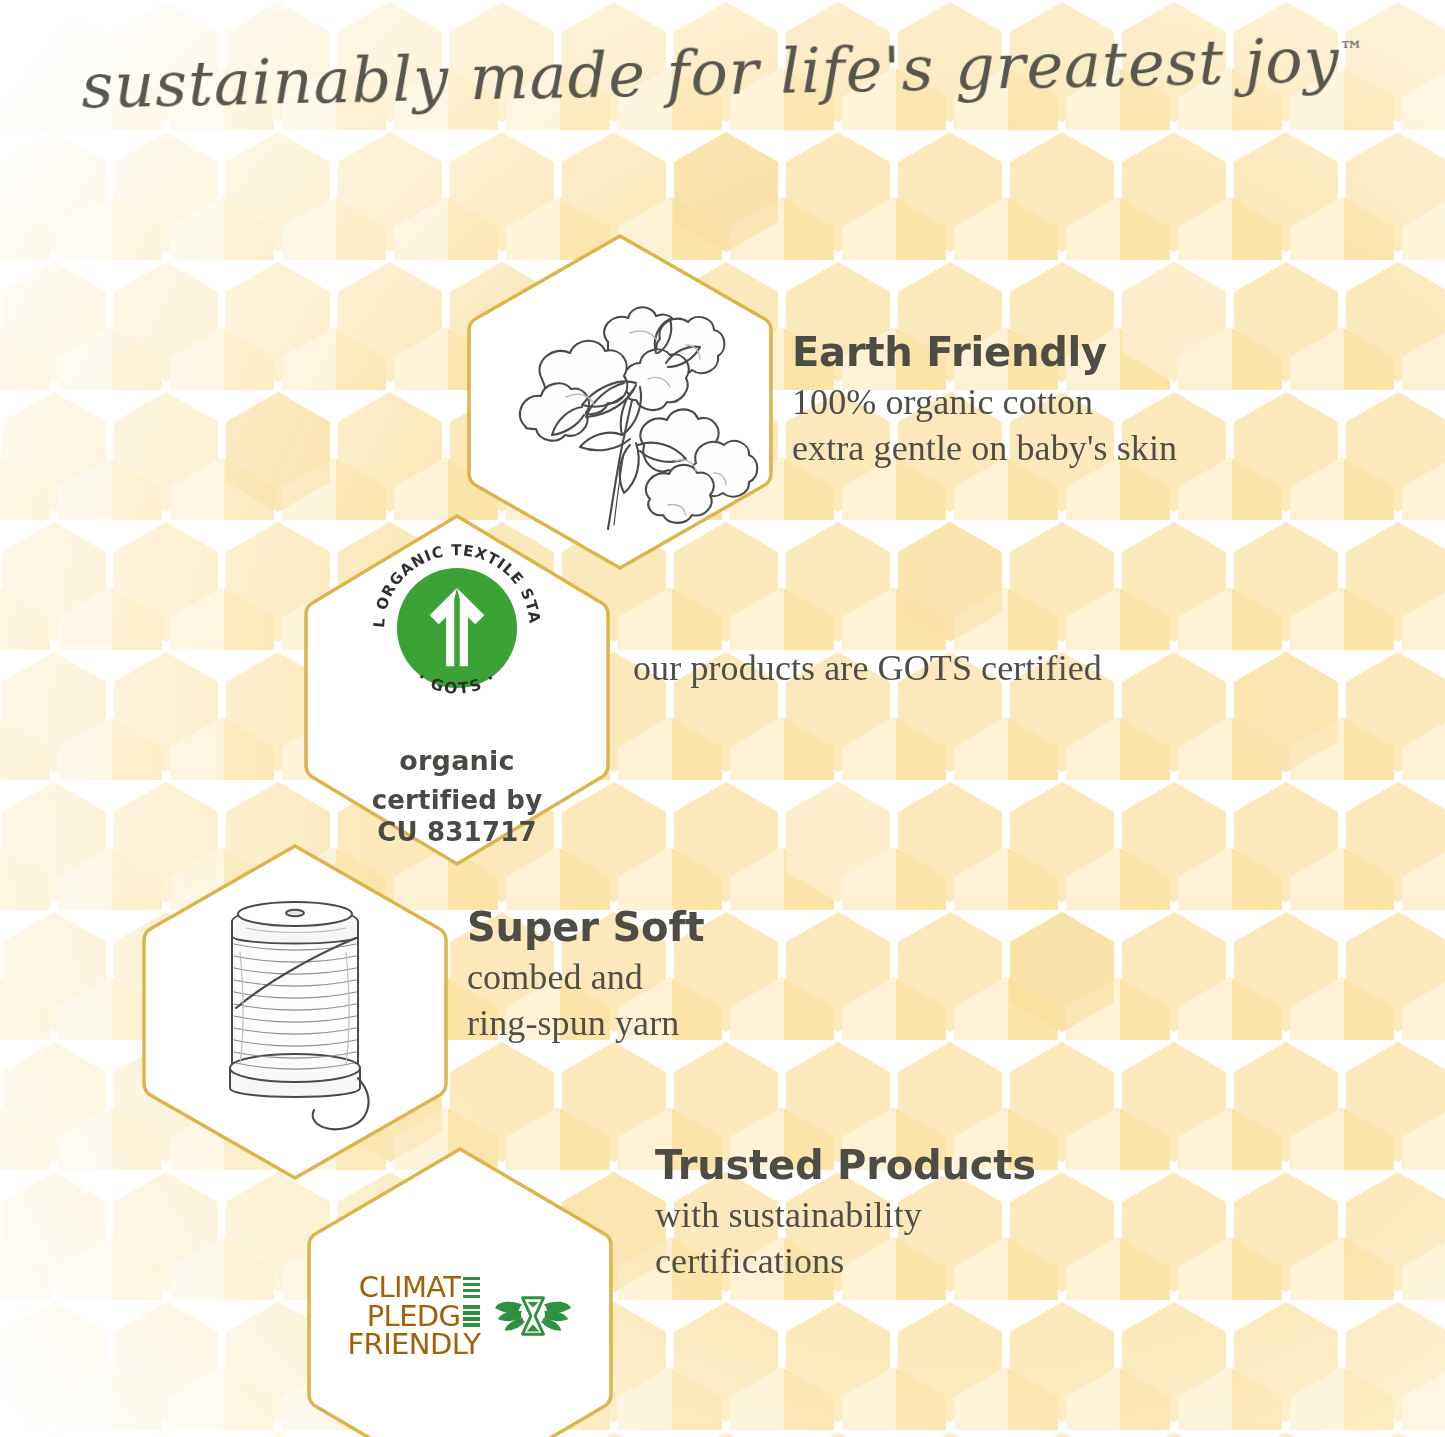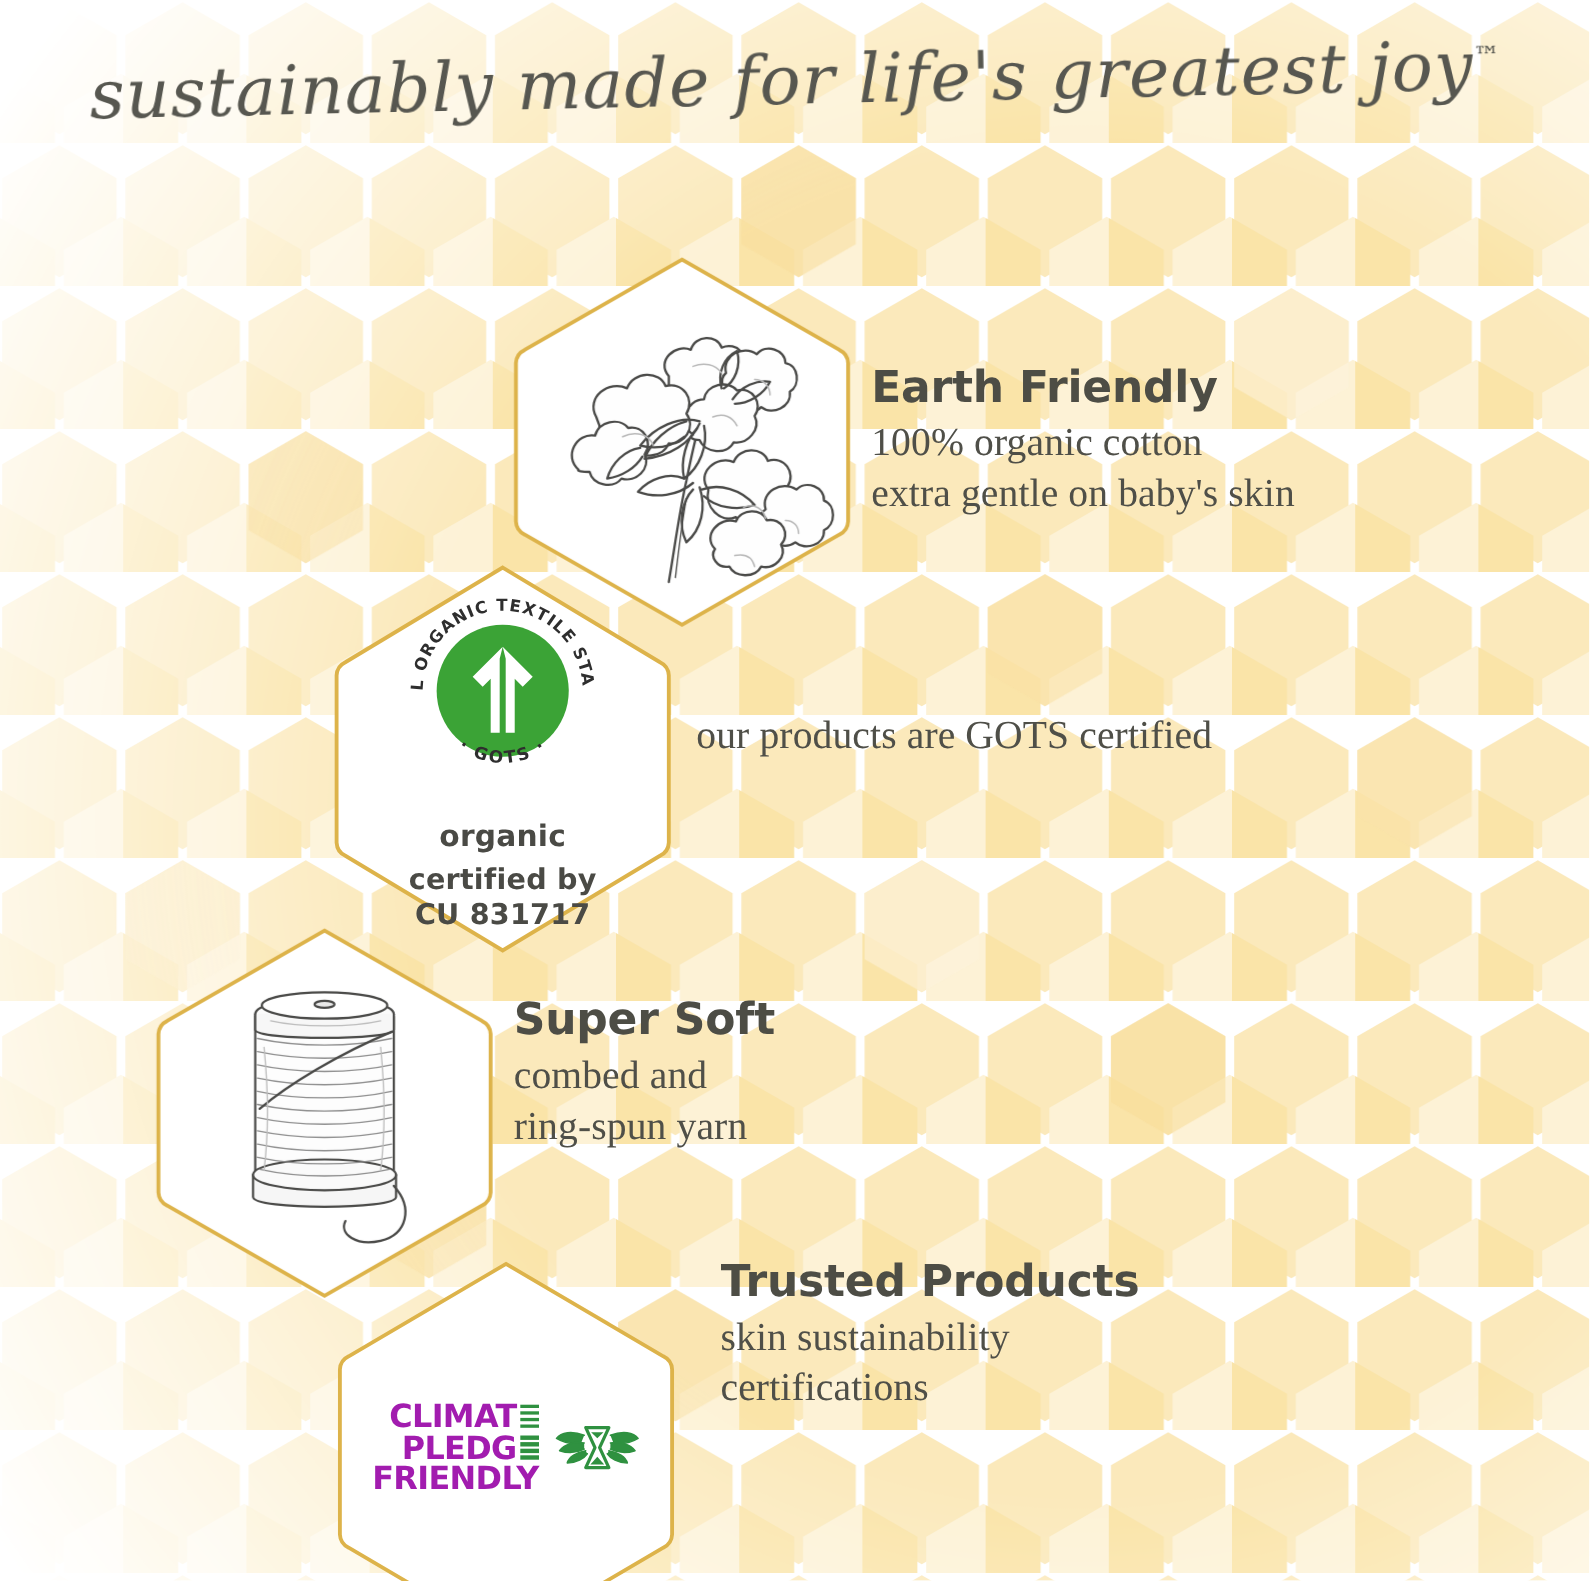--- a/index.html
+++ b/index.html
@@ -102,24 +102,24 @@
     white-space:pre-line; letter-spacing:0.2px;
   }
 
   
   .cpf{
     display:flex; align-items:center; gap:14px;
     transform:translateY(-4px);
   }
   .cpf-words{
     font-family:"DejaVu Sans", sans-serif;
-    font-weight:700;
+    font-weight:400;
     font-size:29px;
     line-height:0.99;
-    color:#a21caf;
+    color:#a16207;
     text-align:right;
     letter-spacing:-0.6px;
     display:flex; flex-direction:column; align-items:flex-end;
   }
   .cpf-line{ display:flex; align-items:center; gap:3px; white-space:nowrap; }
   .cpf-bars{
     display:inline-flex; flex-direction:column; gap:2.6px;
     width:17px;
   }
   .cpf-bars i{ display:block; height:3.4px; background:#2f9140; width:100%; }
@@ -358,15 +358,15 @@
 </div>
 
 <div class="txtblock" id="txt-soft">
   <h3>Super Soft</h3>
   <p>combed and
 ring-spun yarn</p>
 </div>
 
 <div class="txtblock" id="txt-trusted">
   <h3>Trusted Products</h3>
-  <p>skin sustainability
+  <p>with sustainability
 certifications</p>
 </div>
 
 </body></html>

